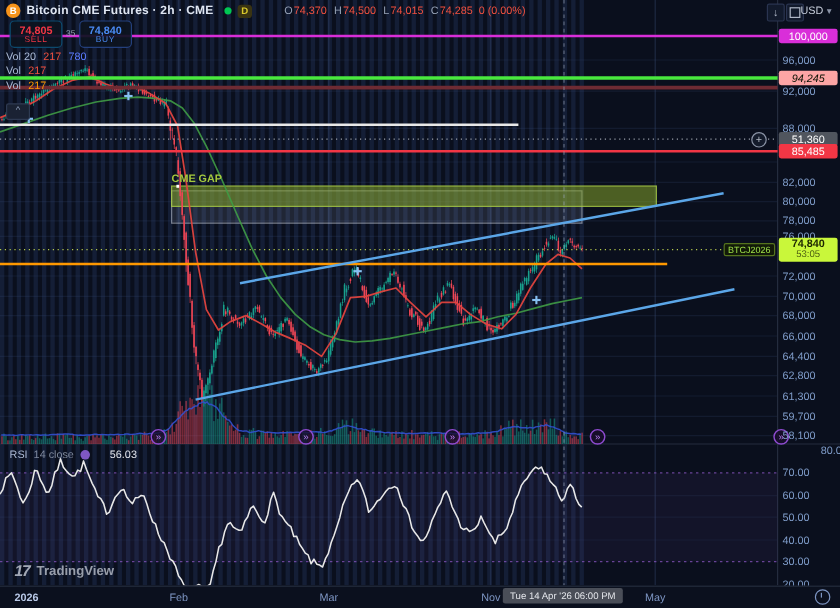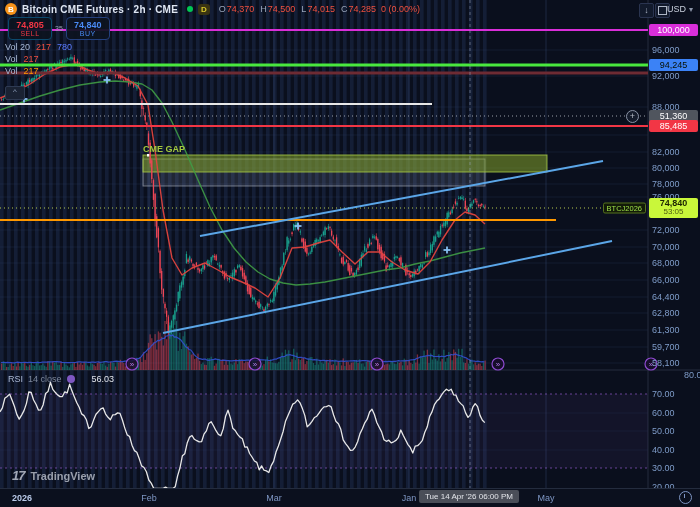--- a/index.html
+++ b/index.html
@@ -7,21 +7,21 @@
        font-family:"Liberation Sans","DejaVu Sans",sans-serif;-webkit-font-smoothing:antialiased;}
   #chart-svg{position:absolute;left:0;top:0;}
   .ov{position:absolute;white-space:nowrap;}
   
   .hdr{top:3px;left:5px;display:flex;align-items:center;gap:5px;font-size:10px;color:#dfe6f2;}
   .coin{width:12px;height:12px;border-radius:50%;background:#f7931a;color:#fff;font-size:8px;font-weight:bold;
         display:flex;align-items:center;justify-content:center;}
   .title{font-weight:600;letter-spacing:.2px;}
   .dot{width:6px;height:6px;border-radius:50%;background:#00c853;margin-left:4px;}
   .dbadge{background:#3a3412;color:#d9c92c;font-size:8px;font-weight:bold;border-radius:3px;padding:1px 3px;}
-  .ohlc{margin-left:4px;font-size:9px;color:#98a4b8;display:flex;gap:6px;}
+  .ohlc{margin-left:22px;font-size:9px;color:#98a4b8;display:flex;gap:6px;}
   .ohlc b{color:#f0503f;font-weight:normal;margin-left:1px;}
   .chg{color:#f0503f;font-size:9px;}
   
   .trade{top:17px;left:8px;display:flex;align-items:center;gap:3px;}
   .tbtn{width:42px;border-radius:4px;padding:2px 0;text-align:center;background:rgba(13,19,32,.92);cursor:pointer;}
   .tbtn .p{font-size:9px;font-weight:bold;}
   .tbtn .l{font-size:7px;letter-spacing:.5px;}
   .sell{border:1px solid #0c4a6e;color:#f23645;}
   .buy{border:1px solid #24407d;color:#4a8af4;}
   .spread{font-size:7px;color:#9aa3b5;}
@@ -1178,21 +1178,21 @@
       <div class="ov ptick" style="top: 230px;">72,000</div>
       <div class="ov ptick" style="top: 247px;">70,000</div>
       <div class="ov ptick" style="top: 263px;">68,000</div>
       <div class="ov ptick" style="top: 280px;">66,000</div>
       <div class="ov ptick" style="top: 297px;">64,400</div>
       <div class="ov ptick" style="top: 313px;">62,800</div>
       <div class="ov ptick" style="top: 330px;">61,300</div>
       <div class="ov ptick" style="top: 347px;">59,700</div>
       <div class="ov ptick" style="top: 363px;">58,100</div>
       <div class="ov pbadge" style="top: 30px; background: rgb(217, 46, 217); color: rgb(255, 255, 255);">100,000</div>
-      <div class="ov pbadge" style="top: 65px; background: #3b82f6; color: rgb(8, 16, 0);">94,245</div>
+      <div class="ov pbadge" style="top: 65px; background: #fca5a5; color: rgb(8, 16, 0); font-style: italic;">94,245</div>
       <div class="ov pbadge" style="top: 116px; background: rgb(80, 85, 94); color: rgb(255, 255, 255);">51,360</div>
       <div class="ov pbadge" style="top: 126px; background: rgb(242, 54, 69); color: rgb(255, 255, 255);">85,485</div>
       <div class="ov limebadge" style="top: 208px; background: rgb(201, 247, 58);">
         <div style="font-size:9px;font-weight:bold;color:#1c2500">74,840</div>
         <div style="font-size:8px;color:#4c5c10">53:05</div>
       </div>
       <div class="ov ctag" style="top: 208px; right: 54px;">BTCJ2026</div>
       <div class="ov ptick" style="top: 375px; margin-left: 32px;">80.00</div>
       <div class="ov ptick" style="top: 394px;">70.00</div>
       <div class="ov ptick" style="top: 413px;">60.00</div>
@@ -1212,19 +1212,19 @@
   <div class="ov wm">
     <span class="wmlogo">17</span>
     <span class="wmtext">TradingView</span>
   </div>
 
   <div class="ov taxis"></div>
   <div class="ov tyear" id="tyear" style="left: 12px;">2026</div>
   <div id="tmonths">
       <div class="ov ttick" style="left: 149px;">Feb</div>
       <div class="ov ttick" style="left: 274px;">Mar</div>
-      <div class="ov ttick" style="left: 409px;">Jan</div>
+      <div class="ov ttick" style="left: 409px;">Nov</div>
       <div class="ov ttick" style="left: 546px;">May</div>
     </div>
   <div class="ov tbadge" id="tbadge" style="left: 469px;">Tue 14 Apr '26   06:00 PM</div>
   <div class="ov clock"></div>
 
 </div>
 
 </body></html>

